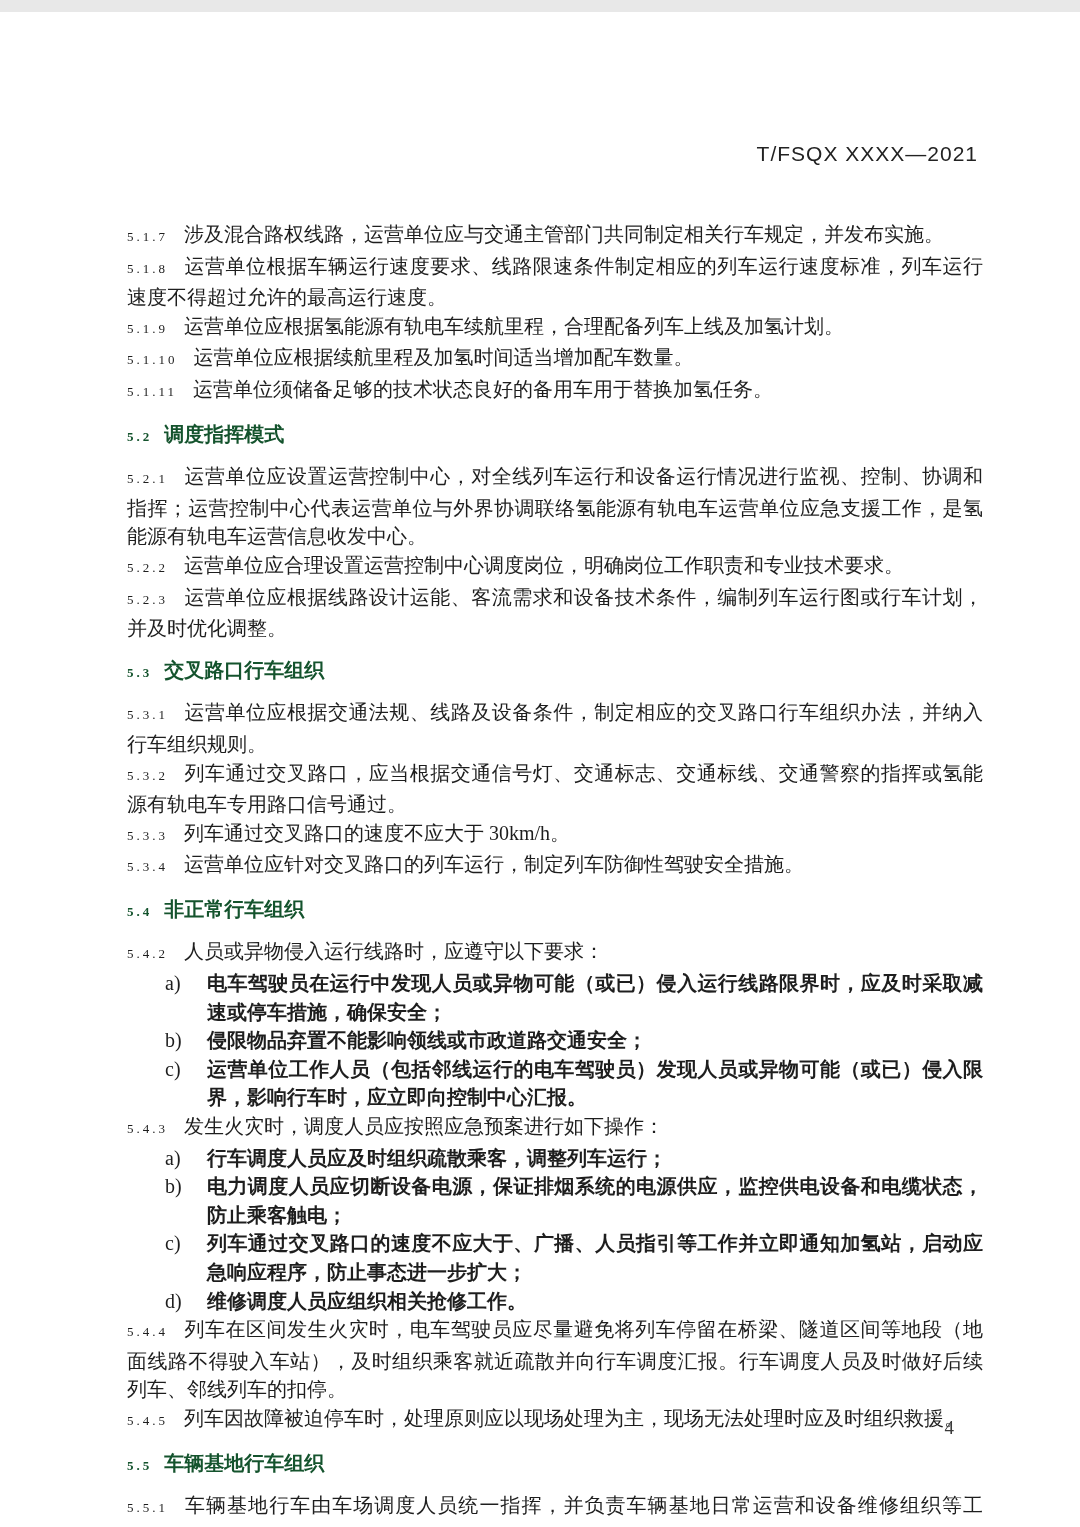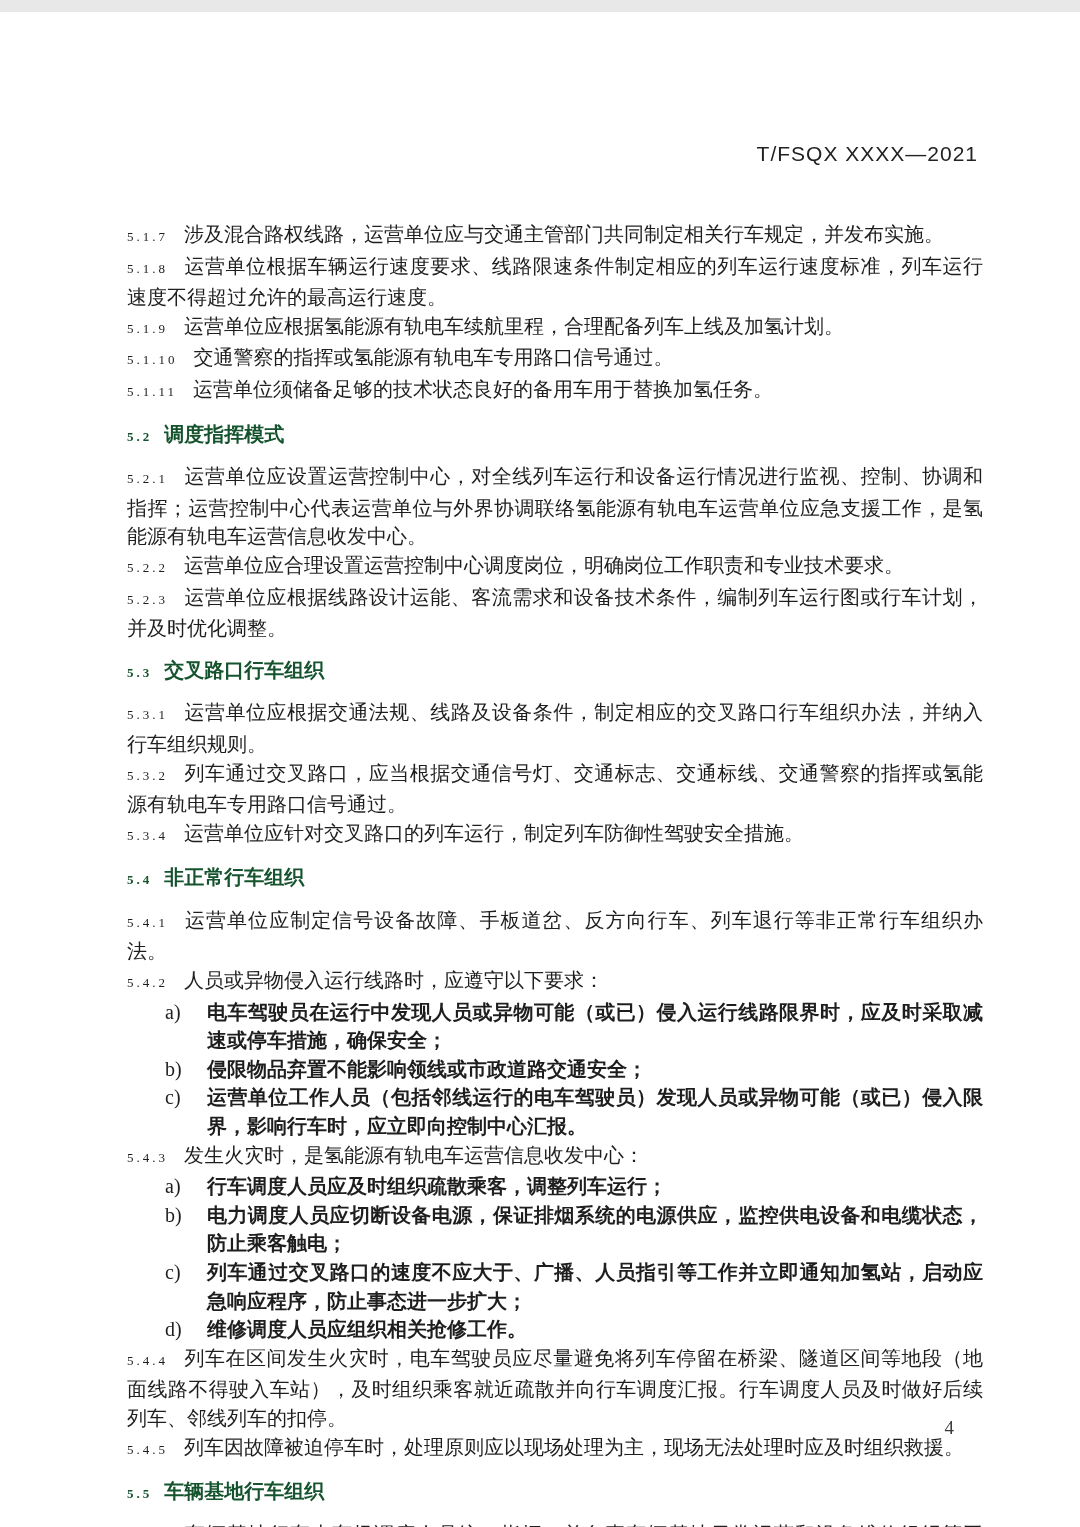--- a/index.html
+++ b/index.html
@@ -75,57 +75,57 @@
 </head>
 <body>
 
 <div class="page">
   <div class="doc-header">T/FSQX XXXX—2021</div>
 
   <div class="doc-body">
       <p class="clause"><span class="num">5.1.7</span><span>涉及混合路权线路，运营单位应与交通主管部门共同制定相关行车规定，并发布实施。</span></p>
       <p class="clause"><span class="num">5.1.8</span><span>运营单位根据车辆运行速度要求、线路限速条件制定相应的列车运行速度标准，列车运行速度不得超过允许的最高运行速度。</span></p>
       <p class="clause"><span class="num">5.1.9</span><span>运营单位应根据氢能源有轨电车续航里程，合理配备列车上线及加氢计划。</span></p>
-      <p class="clause"><span class="num">5.1.10</span><span>交通警察的指挥或氢能源有轨电车专用路口信号通过。</span></p>
+      <p class="clause"><span class="num">5.1.10</span><span>运营单位应根据续航里程及加氢时间适当增加配车数量。</span></p>
       <p class="clause"><span class="num">5.1.11</span><span>运营单位须储备足够的技术状态良好的备用车用于替换加氢任务。</span></p>
       <h2 class="sec-heading">
         <span class="num">5.2</span>
         <span>调度指挥模式</span>
       </h2>
       <p class="clause"><span class="num">5.2.1</span><span>运营单位应设置运营控制中心，对全线列车运行和设备运行情况进行监视、控制、协调和指挥；运营控制中心代表运营单位与外界协调联络氢能源有轨电车运营单位应急支援工作，是氢能源有轨电车运营信息收发中心。</span></p>
       <p class="clause"><span class="num">5.2.2</span><span>运营单位应合理设置运营控制中心调度岗位，明确岗位工作职责和专业技术要求。</span></p>
       <p class="clause"><span class="num">5.2.3</span><span>运营单位应根据线路设计运能、客流需求和设备技术条件，编制列车运行图或行车计划，并及时优化调整。</span></p>
       <h2 class="sec-heading">
         <span class="num">5.3</span>
         <span>交叉路口行车组织</span>
       </h2>
       <p class="clause"><span class="num">5.3.1</span><span>运营单位应根据交通法规、线路及设备条件，制定相应的交叉路口行车组织办法，并纳入行车组织规则。</span></p>
       <p class="clause"><span class="num">5.3.2</span><span>列车通过交叉路口，应当根据交通信号灯、交通标志、交通标线、交通警察的指挥或氢能源有轨电车专用路口信号通过。</span></p>
+      <p class="clause"><span class="num">5.3.3</span><span>列车通过交叉路口的速度不应大于 30km/h。</span></p>
       <p class="clause"><span class="num">5.3.4</span><span>运营单位应针对交叉路口的列车运行，制定列车防御性驾驶安全措施。</span></p>
       <h2 class="sec-heading">
         <span class="num">5.4</span>
         <span>非正常行车组织</span>
       </h2>
-      <p class="clause"><span class="num">5.4.1</span><span>运营单位应制定信号设备故障、手板道岔、反方向行车、列车退行等非正常行车组织办法。</span></p>
       <p class="clause"><span class="num">5.4.2</span><span>人员或异物侵入运行线路时，应遵守以下要求：</span></p>
       <ul class="sub-list">
         <li>
           <span class="marker">a)</span>
           <span class="li-text">电车驾驶员在运行中发现人员或异物可能（或已）侵入运行线路限界时，应及时采取减速或停车措施，确保安全；</span>
         </li>
         <li>
           <span class="marker">b)</span>
           <span class="li-text">侵限物品弃置不能影响领线或市政道路交通安全；</span>
         </li>
         <li>
           <span class="marker">c)</span>
           <span class="li-text">运营单位工作人员（包括邻线运行的电车驾驶员）发现人员或异物可能（或已）侵入限界，影响行车时，应立即向控制中心汇报。</span>
         </li>
       </ul>
-      <p class="clause"><span class="num">5.4.3</span><span>发生火灾时，是氢能源有轨电车运营信息收发中心：</span></p>
+      <p class="clause"><span class="num">5.4.3</span><span>发生火灾时，调度人员应按照应急预案进行如下操作：</span></p>
       <ul class="sub-list">
         <li>
           <span class="marker">a)</span>
           <span class="li-text">行车调度人员应及时组织疏散乘客，调整列车运行；</span>
         </li>
         <li>
           <span class="marker">b)</span>
           <span class="li-text">电力调度人员应切断设备电源，保证排烟系统的电源供应，监控供电设备和电缆状态，防止乘客触电；</span>
         </li>
         <li>

